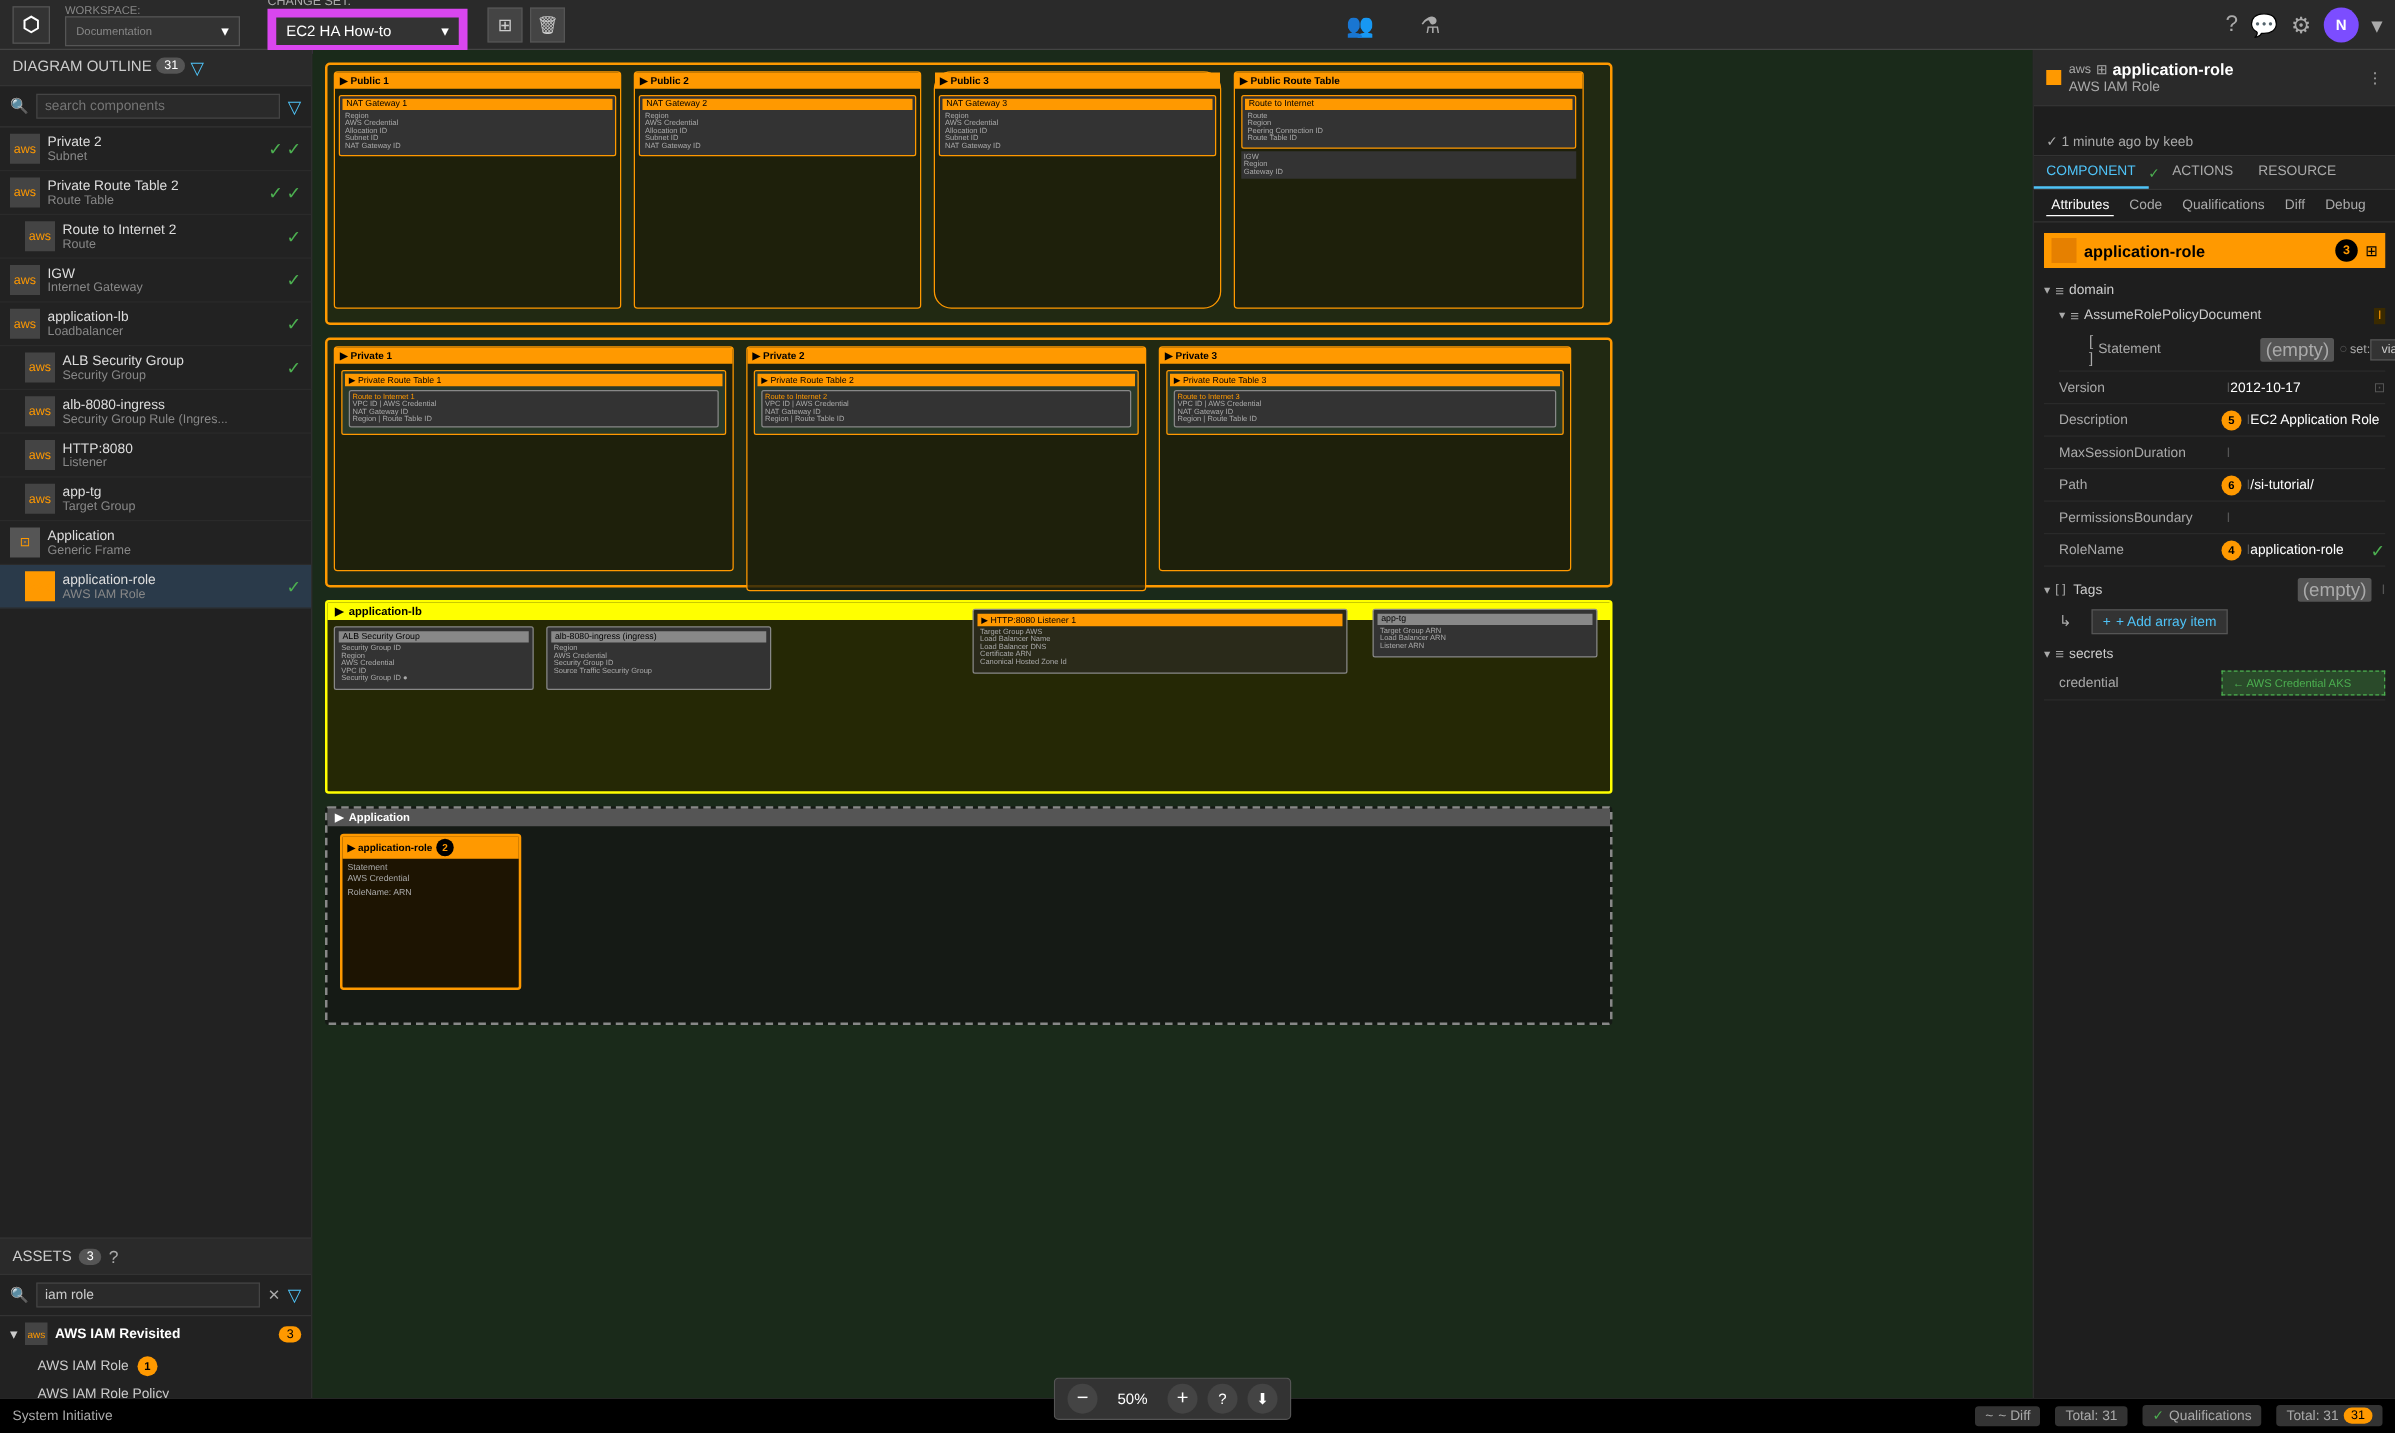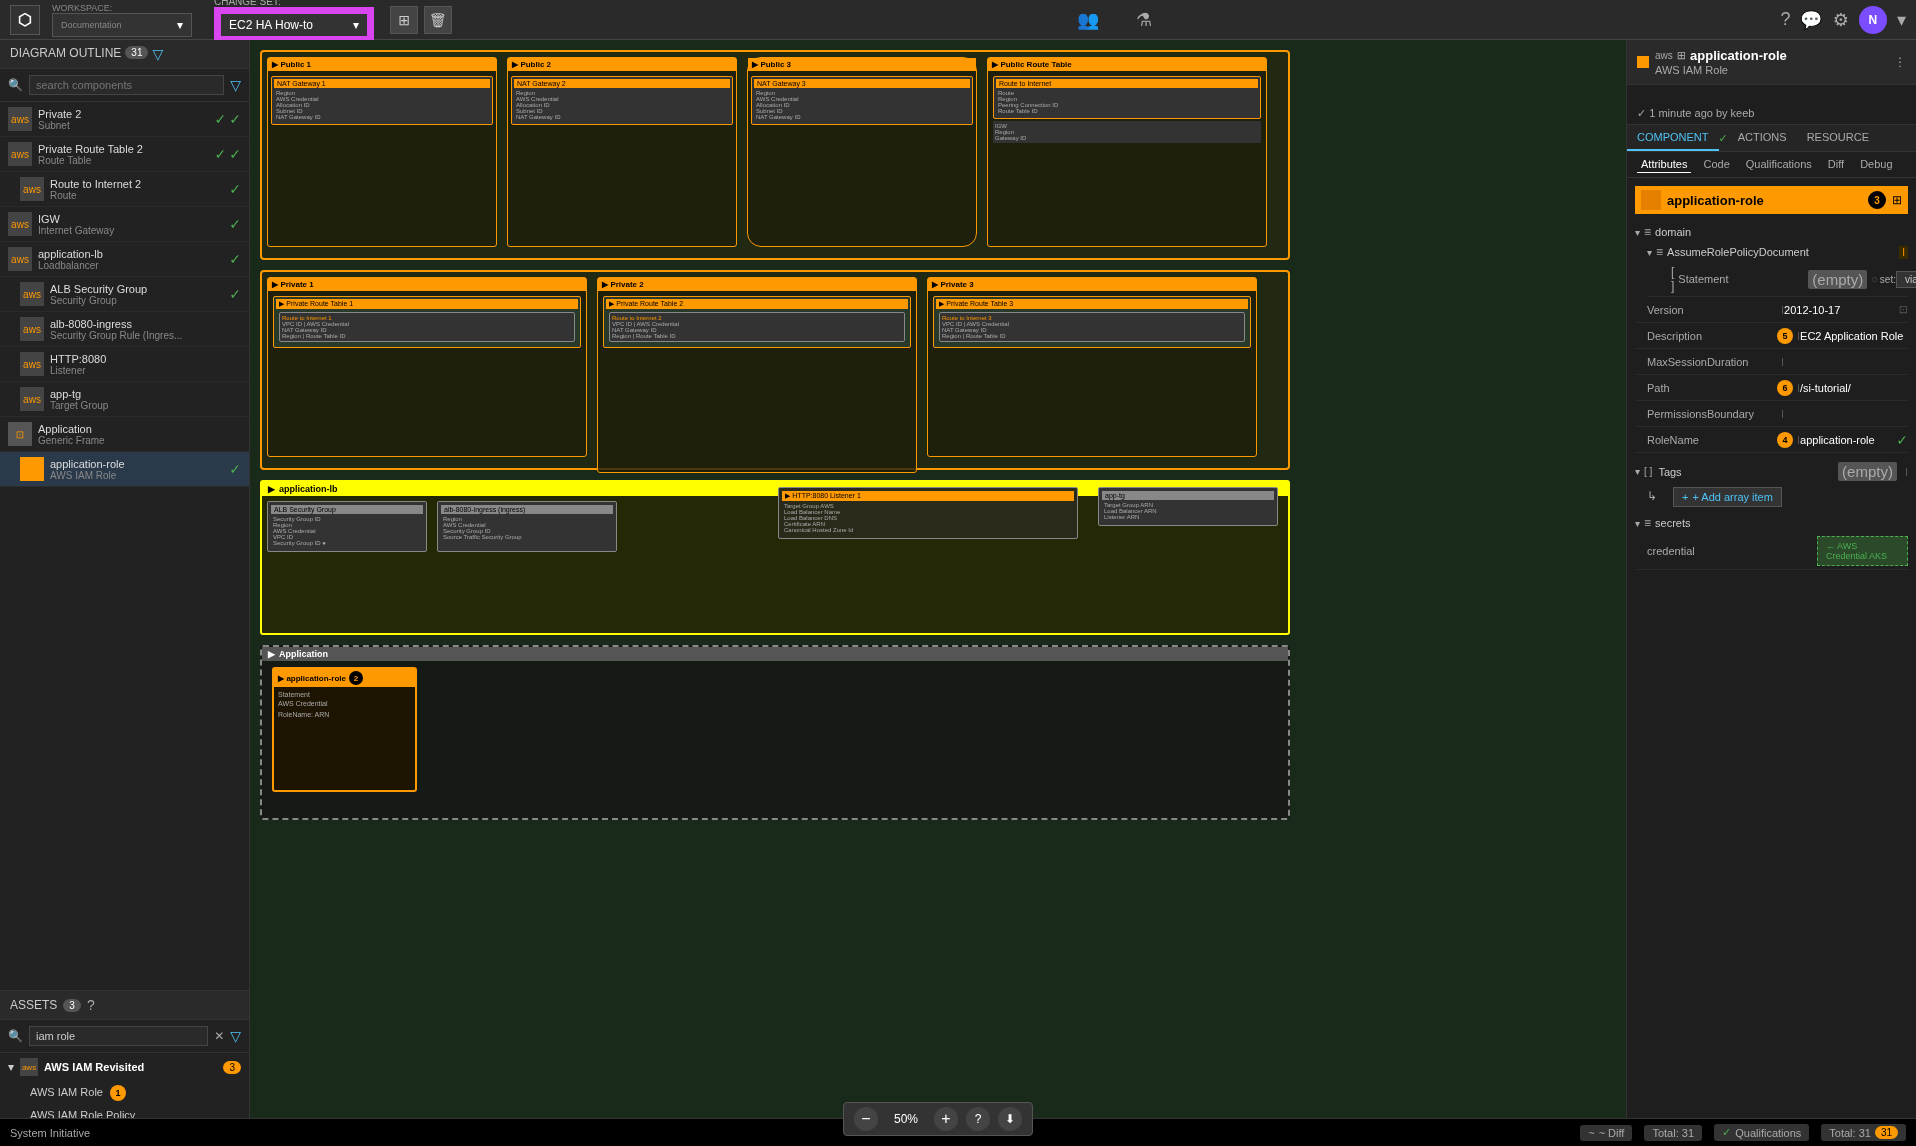--- a/index.html
+++ b/index.html
@@ -603,21 +603,21 @@
 
       <div class="attr-section">
         <div class="attr-section-header">
           <span class="attr-section-arrow">▾</span>
           <span class="attr-section-icon">≡</span>
           <span class="attr-section-name">secrets</span>
         </div>
 
         <div class="attr-row">
           <span class="attr-label">credential</span>
-          <div style="background:#2a4a2a; border:1px dashed #4caf50; padding:4px 8px; font-size:9px; color:#4caf50; flex:1; cursor:pointer;margin-left:40px;">
+          <div style="background:#2a4a2a; border:1px dashed #4caf50; padding:4px 8px; font-size:9px; color:#4caf50; flex:1; cursor:pointer;">
             ← AWS Credential AKS
           </div>
         </div>
       </div>
 
     </div>
   </div>
 </div>
 
 <div class="statusbar">

